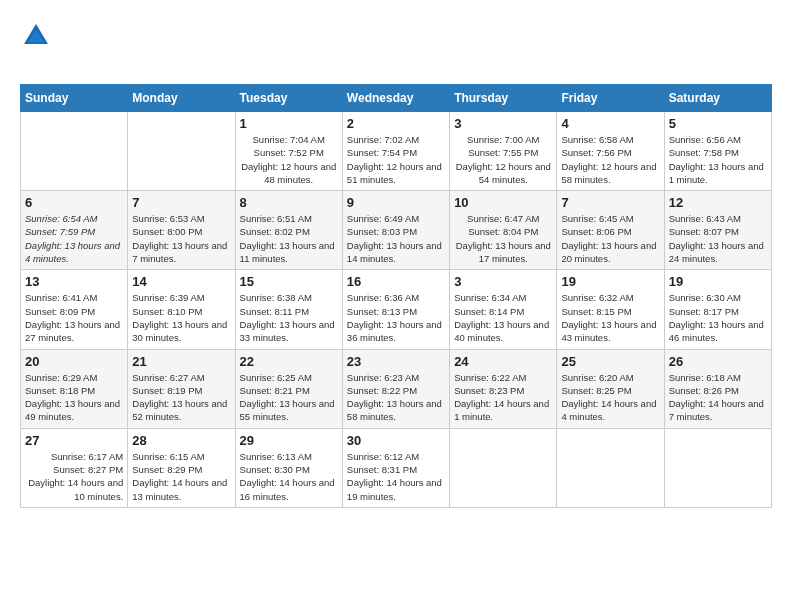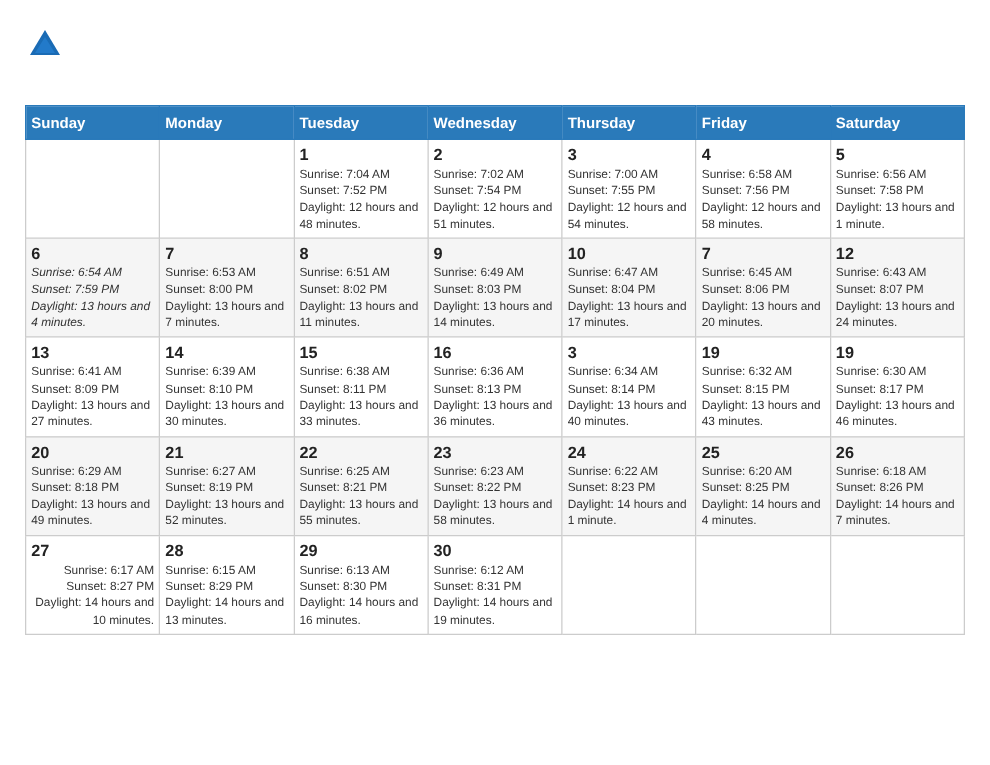--- a/index.html
+++ b/index.html
@@ -124,33 +124,33 @@
         <th>Friday</th>
         <th>Saturday</th>
       </tr>
   </thead>
   <tbody id="calendar-body">
   <tr>
         <td class="empty-cell"></td>
         <td class="empty-cell"></td>
         <td>
           <div class="day-number">1</div>
-          <div class="day-info" style="white-space: pre-line;">Sunrise: 7:04 AM
+          <div class="day-info" style="white-space: pre-line; text-align: center;">Sunrise: 7:04 AM
 Sunset: 7:52 PM
 Daylight: 12 hours and 48 minutes.</div>
         </td>
         <td>
           <div class="day-number">2</div>
           <div class="day-info" style="white-space: pre-line;">Sunrise: 7:02 AM
 Sunset: 7:54 PM
 Daylight: 12 hours and 51 minutes.</div>
         </td>
         <td>
           <div class="day-number">3</div>
-          <div class="day-info" style="white-space: pre-line;">Sunrise: 7:00 AM
+          <div class="day-info" style="white-space: pre-line; text-align: center;">Sunrise: 7:00 AM
 Sunset: 7:55 PM
 Daylight: 12 hours and 54 minutes.</div>
         </td>
         <td>
           <div class="day-number">4</div>
           <div class="day-info" style="white-space: pre-line;">Sunrise: 6:58 AM
 Sunset: 7:56 PM
 Daylight: 12 hours and 58 minutes.</div>
         </td>
         <td>
@@ -180,21 +180,21 @@
 Daylight: 13 hours and 11 minutes.</div>
         </td>
         <td>
           <div class="day-number">9</div>
           <div class="day-info" style="white-space: pre-line;">Sunrise: 6:49 AM
 Sunset: 8:03 PM
 Daylight: 13 hours and 14 minutes.</div>
         </td>
         <td>
           <div class="day-number">10</div>
-          <div class="day-info" style="white-space: pre-line;">Sunrise: 6:47 AM
+          <div class="day-info" style="white-space: pre-line; text-align: center;">Sunrise: 6:47 AM
 Sunset: 8:04 PM
 Daylight: 13 hours and 17 minutes.</div>
         </td>
         <td>
           <div class="day-number">7</div>
           <div class="day-info" style="white-space: pre-line;">Sunrise: 6:45 AM
 Sunset: 8:06 PM
 Daylight: 13 hours and 20 minutes.</div>
         </td>
         <td>

